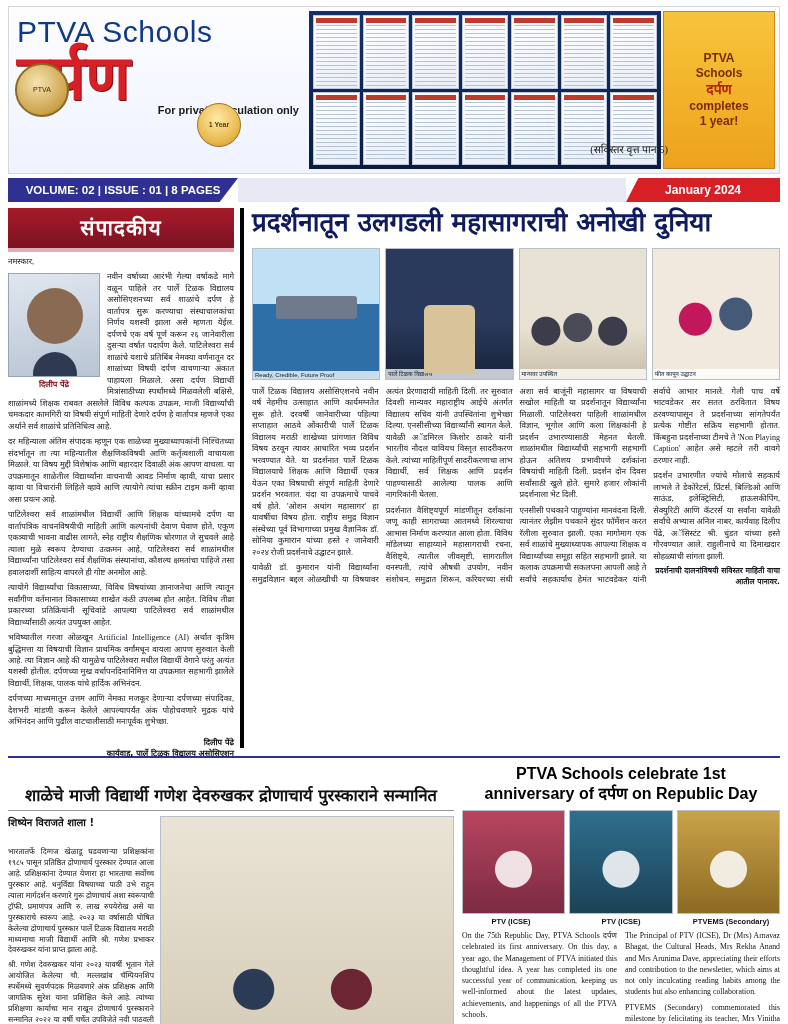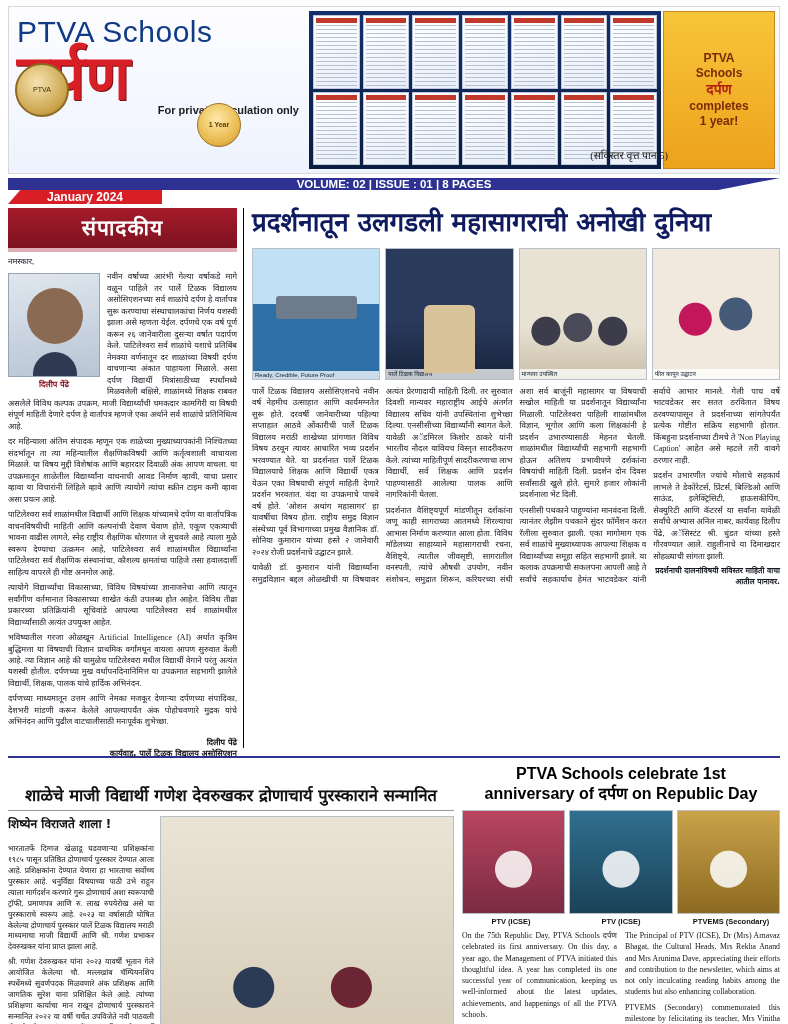--- a/index.html
+++ b/index.html
@@ -128,46 +128,45 @@
   .mh-right .txt {
     font-family:"Liberation Sans", sans-serif;
     font-size:12px; font-weight:bold; color:#7a2b06; line-height:1.25;
   }
   .mh-right .txt .dp { color:#b3210f; font-size:14px; }
 
   
   .volbar {
     display:flex; align-items:stretch; height:24px; margin-top:4px;
     font-family:"Liberation Sans", sans-serif;
-    flex-direction:column;
   }
   .vol-left {
     background:#2e3191; color:#fff; font-size:11.5px; font-weight:bold;
     display:flex;align-items:center; padding:0 14px;
     clip-path:polygon(0 0,100% 0,92% 100%,0 100%);
     min-width:230px; justify-content:center;
   }
   .vol-mid { flex:1; background:#e9e9f4; }
   .vol-note{
-    position:absolute; right:120px; top:148px;
+    position:absolute; right:120px; top:142px;
     font-size:10.5px; color:#222;
   }
   .vol-right {
     background:#d81f26; color:#fff; font-size:12px; font-weight:bold;
     display:flex;align-items:center;justify-content:center;
     width:154px;
     clip-path:polygon(8% 0,100% 0,100% 100%,0 100%);
   }
 
   
   .main {
     display:flex; gap:8px; margin-top:6px; height:540px;
   }
   .col-left {
-    width:236px; border-right:1px solid #000000; padding-right:6px;
+    width:236px; border-right:4px solid #000000; padding-right:6px;
   }
   .edit-banner {
     background:linear-gradient(180deg,#a61b2b,#7d1220);
     color:#fff; text-align:center;
     font-family:"DejaVu Sans", sans-serif;
     font-size:21px; font-weight:bold;
     padding:5px 0 7px; letter-spacing:1px;
     position:relative;
   }
   .edit-banner::after{
@@ -279,21 +278,21 @@
     font-size:16.5px; font-weight:bold; color:#111;
     text-align:center; line-height:1.2;
     border-bottom:1px solid #999; padding-bottom:4px;margin-top:22px;
   }
   .award-body { display:flex; gap:6px; margin-top:5px; }
   .award-text {
     width:146px; font-size:7.6px; line-height:1.44; text-align:justify;
   }
   .award-text p { margin:0 0 4px; }
   .award-text .sub {
-    font-weight:bold; font-size:12px; margin-bottom:11px;
+    font-weight:bold; font-size:10px; margin-bottom:17px;
     font-family:"DejaVu Sans", sans-serif;
   }
   .award-photos { flex:1; display:flex; flex-direction:column; gap:4px; }
   .award-photo {
     flex:1; border:1px solid #b9bfc9; position:relative; overflow:hidden;
     background:linear-gradient(180deg,#eae4d6,#cfc4ae);
   }
   .award-photo.a::after{
     content:"";position:absolute;left:12%;bottom:0;width:76%;height:80%;
     background:

